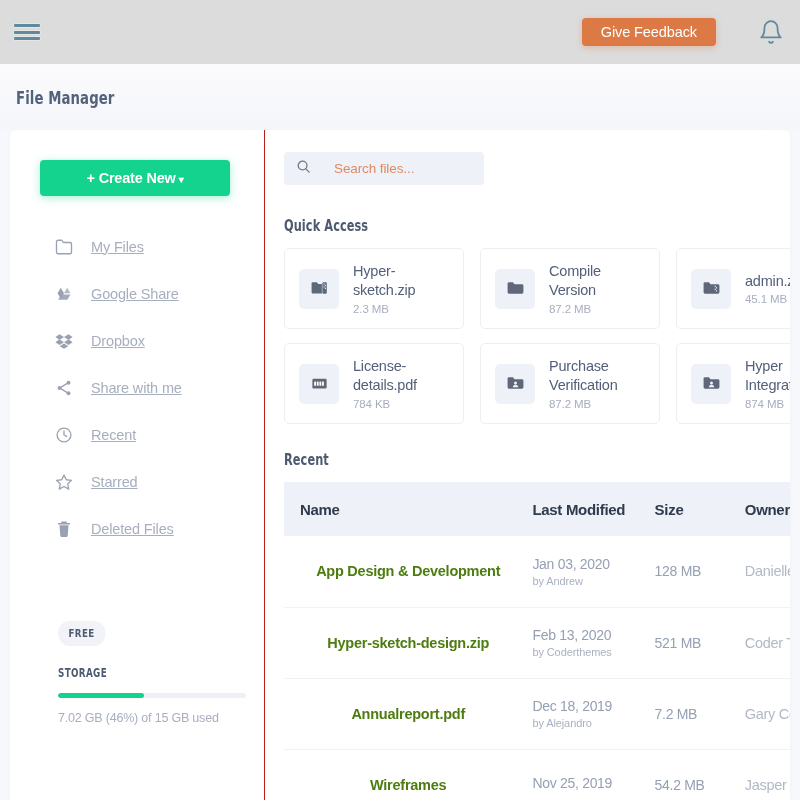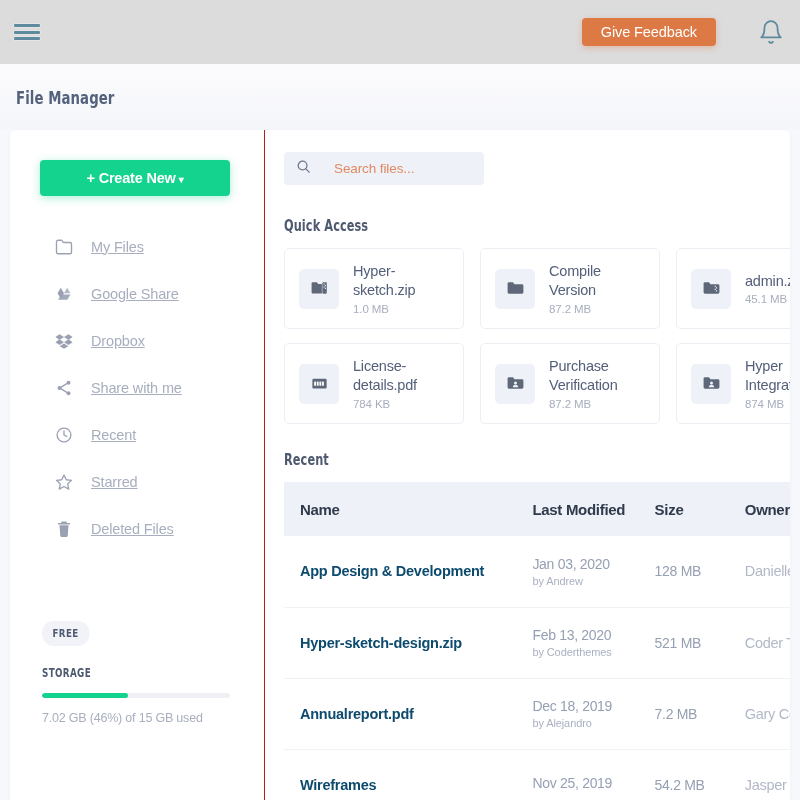--- a/index.html
+++ b/index.html
@@ -160,21 +160,21 @@
   .nav-label {
     font-size: 14.5px;
     color: #a7aebe;
     letter-spacing: -0.15px;
     text-decoration: underline;
   }
 
   
   .storage-block {
     position: absolute;
-    left: 32px;
+    left: 48px;
     right: 24px;
     bottom: 75px;
   }
   .free-badge {
     display: inline-block;
     background: #f1f3f8;
     color: #4d5a70;
     font-family: "DejaVu Sans Condensed", "Liberation Sans Narrow", "Liberation Sans", sans-serif;
     font-size: 11px;
     font-weight: 700;
@@ -331,22 +331,23 @@
     padding: 0 0 0 16px;
     border-bottom: 1px solid #f0f2f6;
     vertical-align: middle;
     white-space: nowrap;
     overflow: visible;
   }
   .table tbody tr:first-child td { border-top: none; }
   .cell-name {
     font-size: 14.5px;
     font-weight: 700;
-    color: #0c4a6e;
+    color: #4d7c0f;
     letter-spacing: -0.25px;
+    text-align: center;
   }
   .cell-date {
     font-size: 14px;
     color: #96a0b3;
     letter-spacing: -0.3px;
   }
   .cell-by {
     font-size: 11px;
     color: #a9b1c1;
     margin-top: 3px;
@@ -506,21 +507,21 @@
             <path d="M2 5.5A1.5 1.5 0 0 1 3.5 4h5.2l1.7 2.3H15v12H3.5A1.5 1.5 0 0 1 2 16.8z"></path>
             <rect x="15.6" y="4" width="5.6" height="14.5" rx="1"></rect>
             <rect x="17.2" y="5.6" width="1.2" height="1.6" fill="#fff"></rect>
             <rect x="18.8" y="7.4" width="1.2" height="1.6" fill="#fff"></rect>
             <rect x="17.2" y="9.2" width="1.2" height="1.6" fill="#fff"></rect>
             <rect x="18.8" y="11" width="1.2" height="1.6" fill="#fff"></rect>
           </svg>
         </span>
         <div class="qa-meta">
           <div class="qa-name">Hyper-sketch.zip</div>
-          <div class="qa-size">1.0 MB</div>
+          <div class="qa-size">2.3 MB</div>
         </div>
       </div>
 
       <div class="qa-card">
         <span class="qa-icon">
           <svg width="19" height="19" viewBox="0 0 24 24" fill="currentColor">
             <path d="M2 5.8A1.8 1.8 0 0 1 3.8 4h5l1.9 2.6h9.5A1.8 1.8 0 0 1 22 8.4v8.4a1.8 1.8 0 0 1-1.8 1.8H3.8A1.8 1.8 0 0 1 2 16.8z"></path>
           </svg>
         </span>
         <div class="qa-meta">

